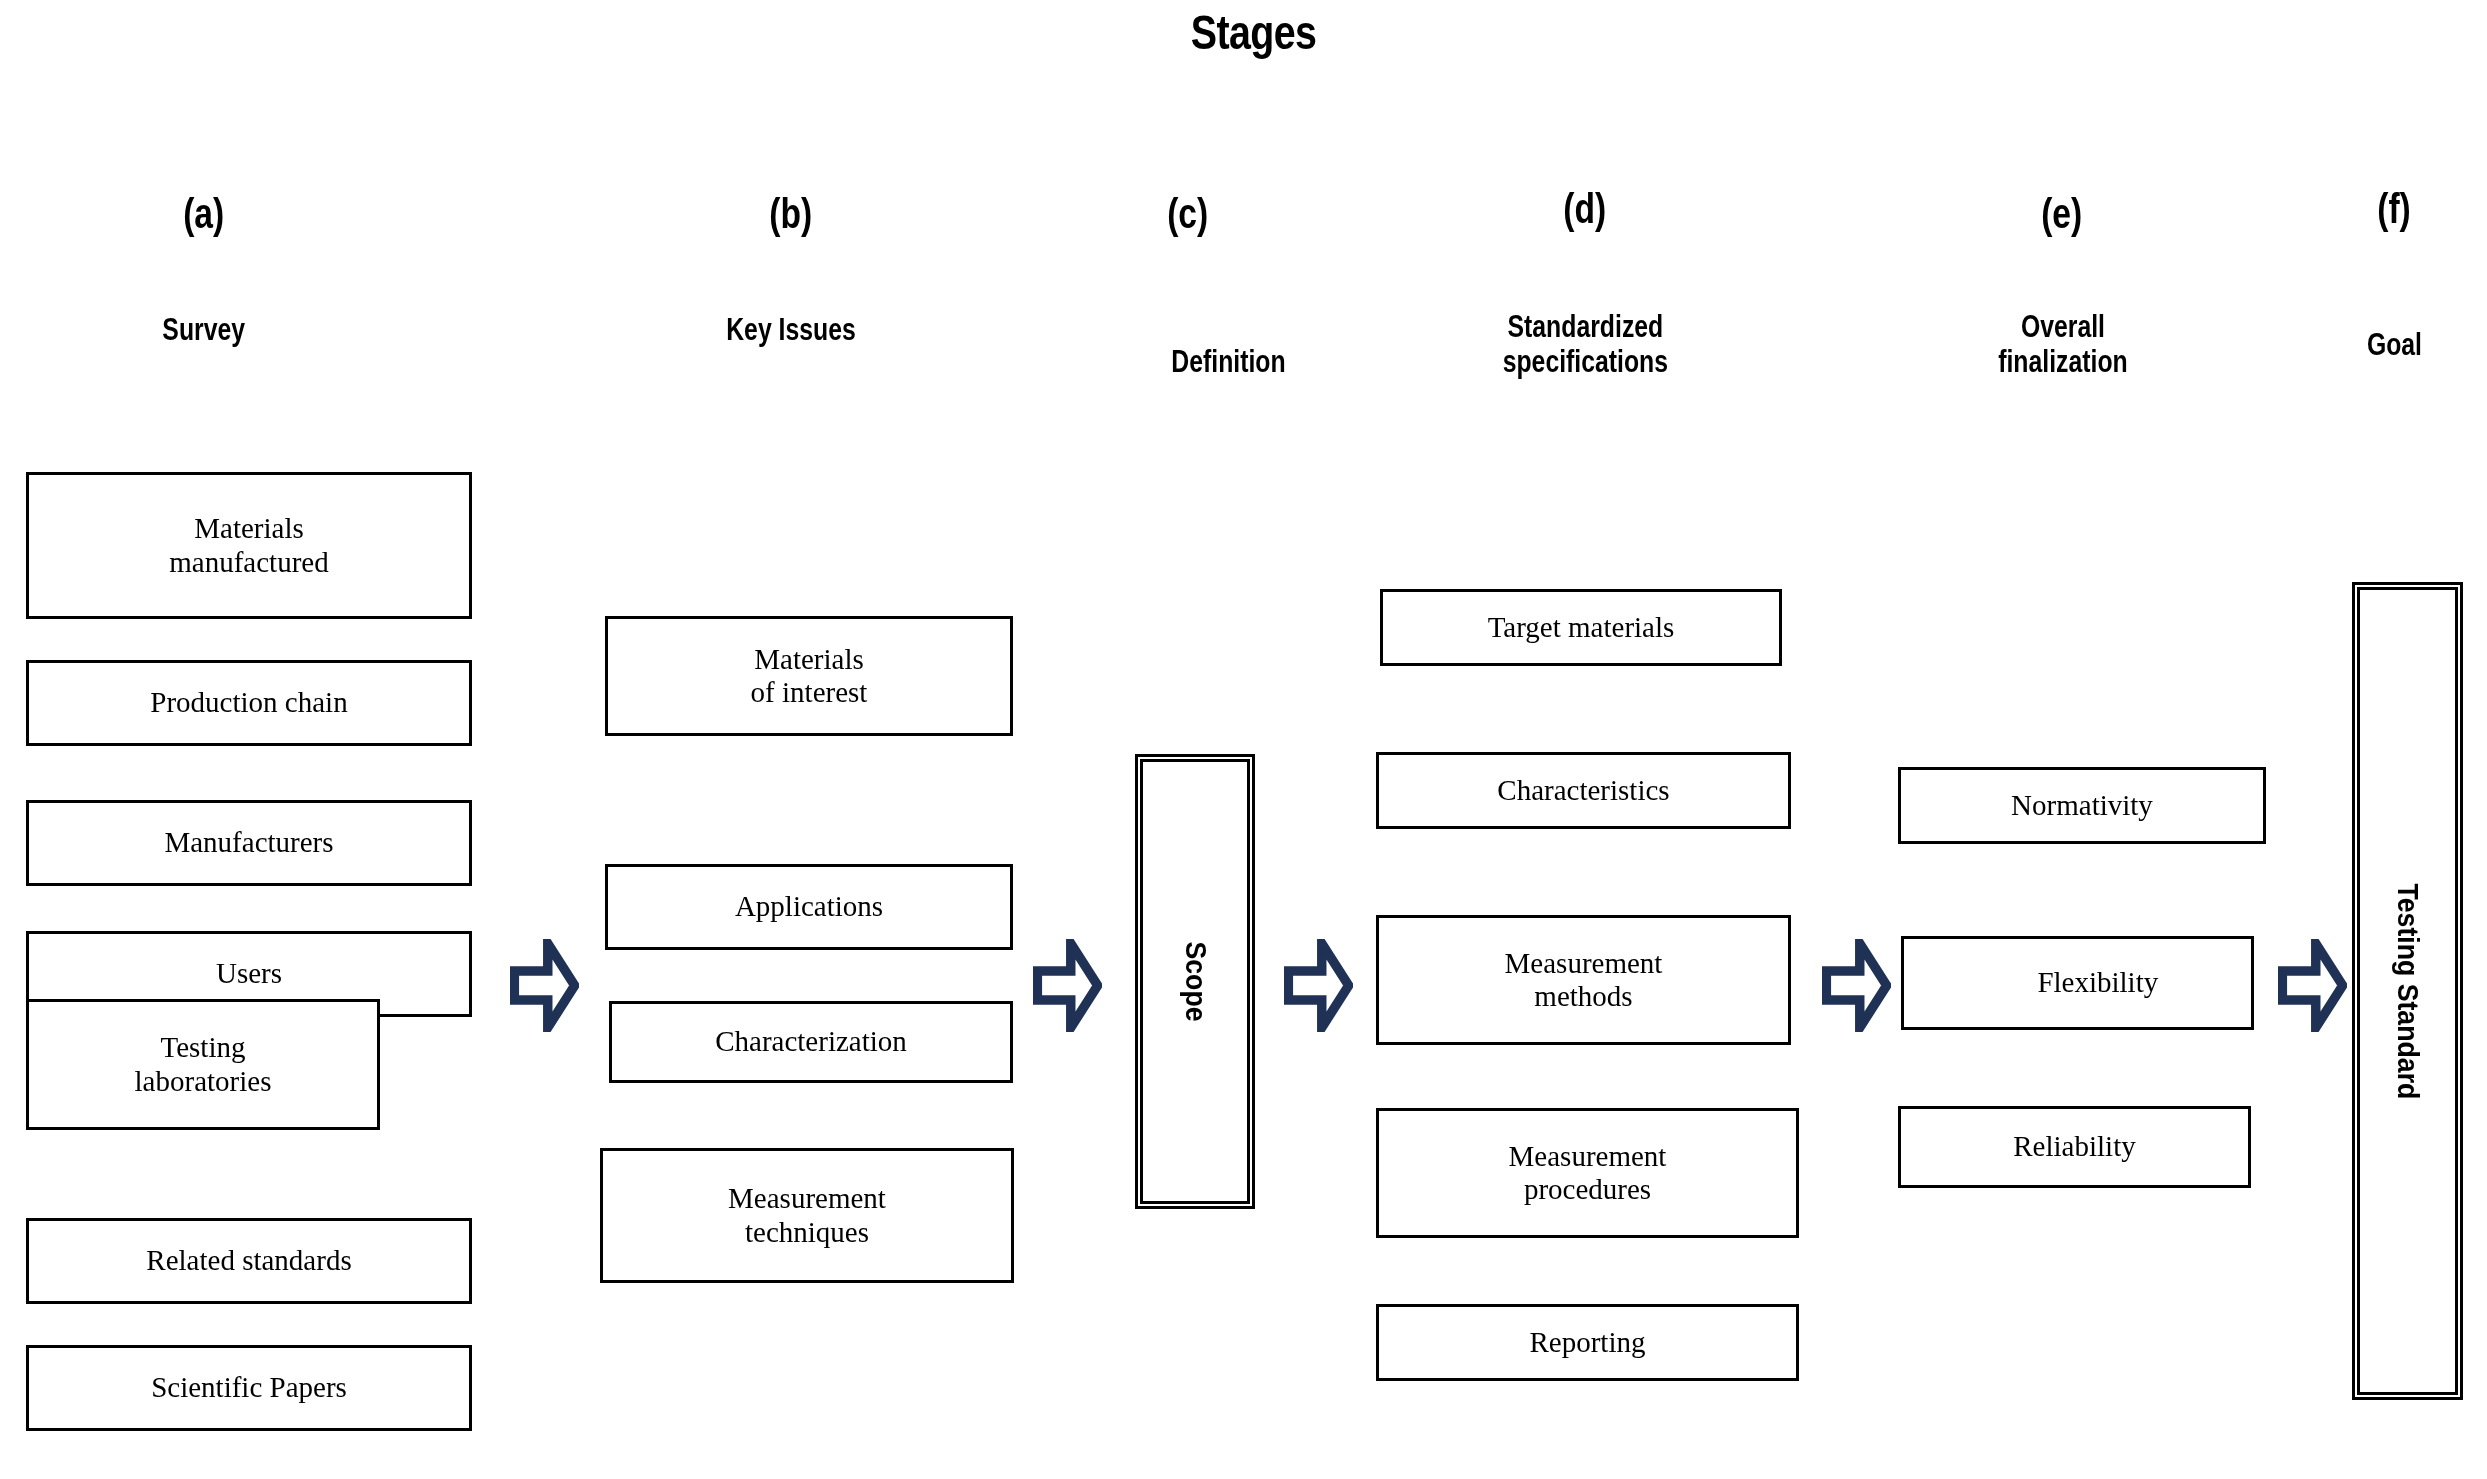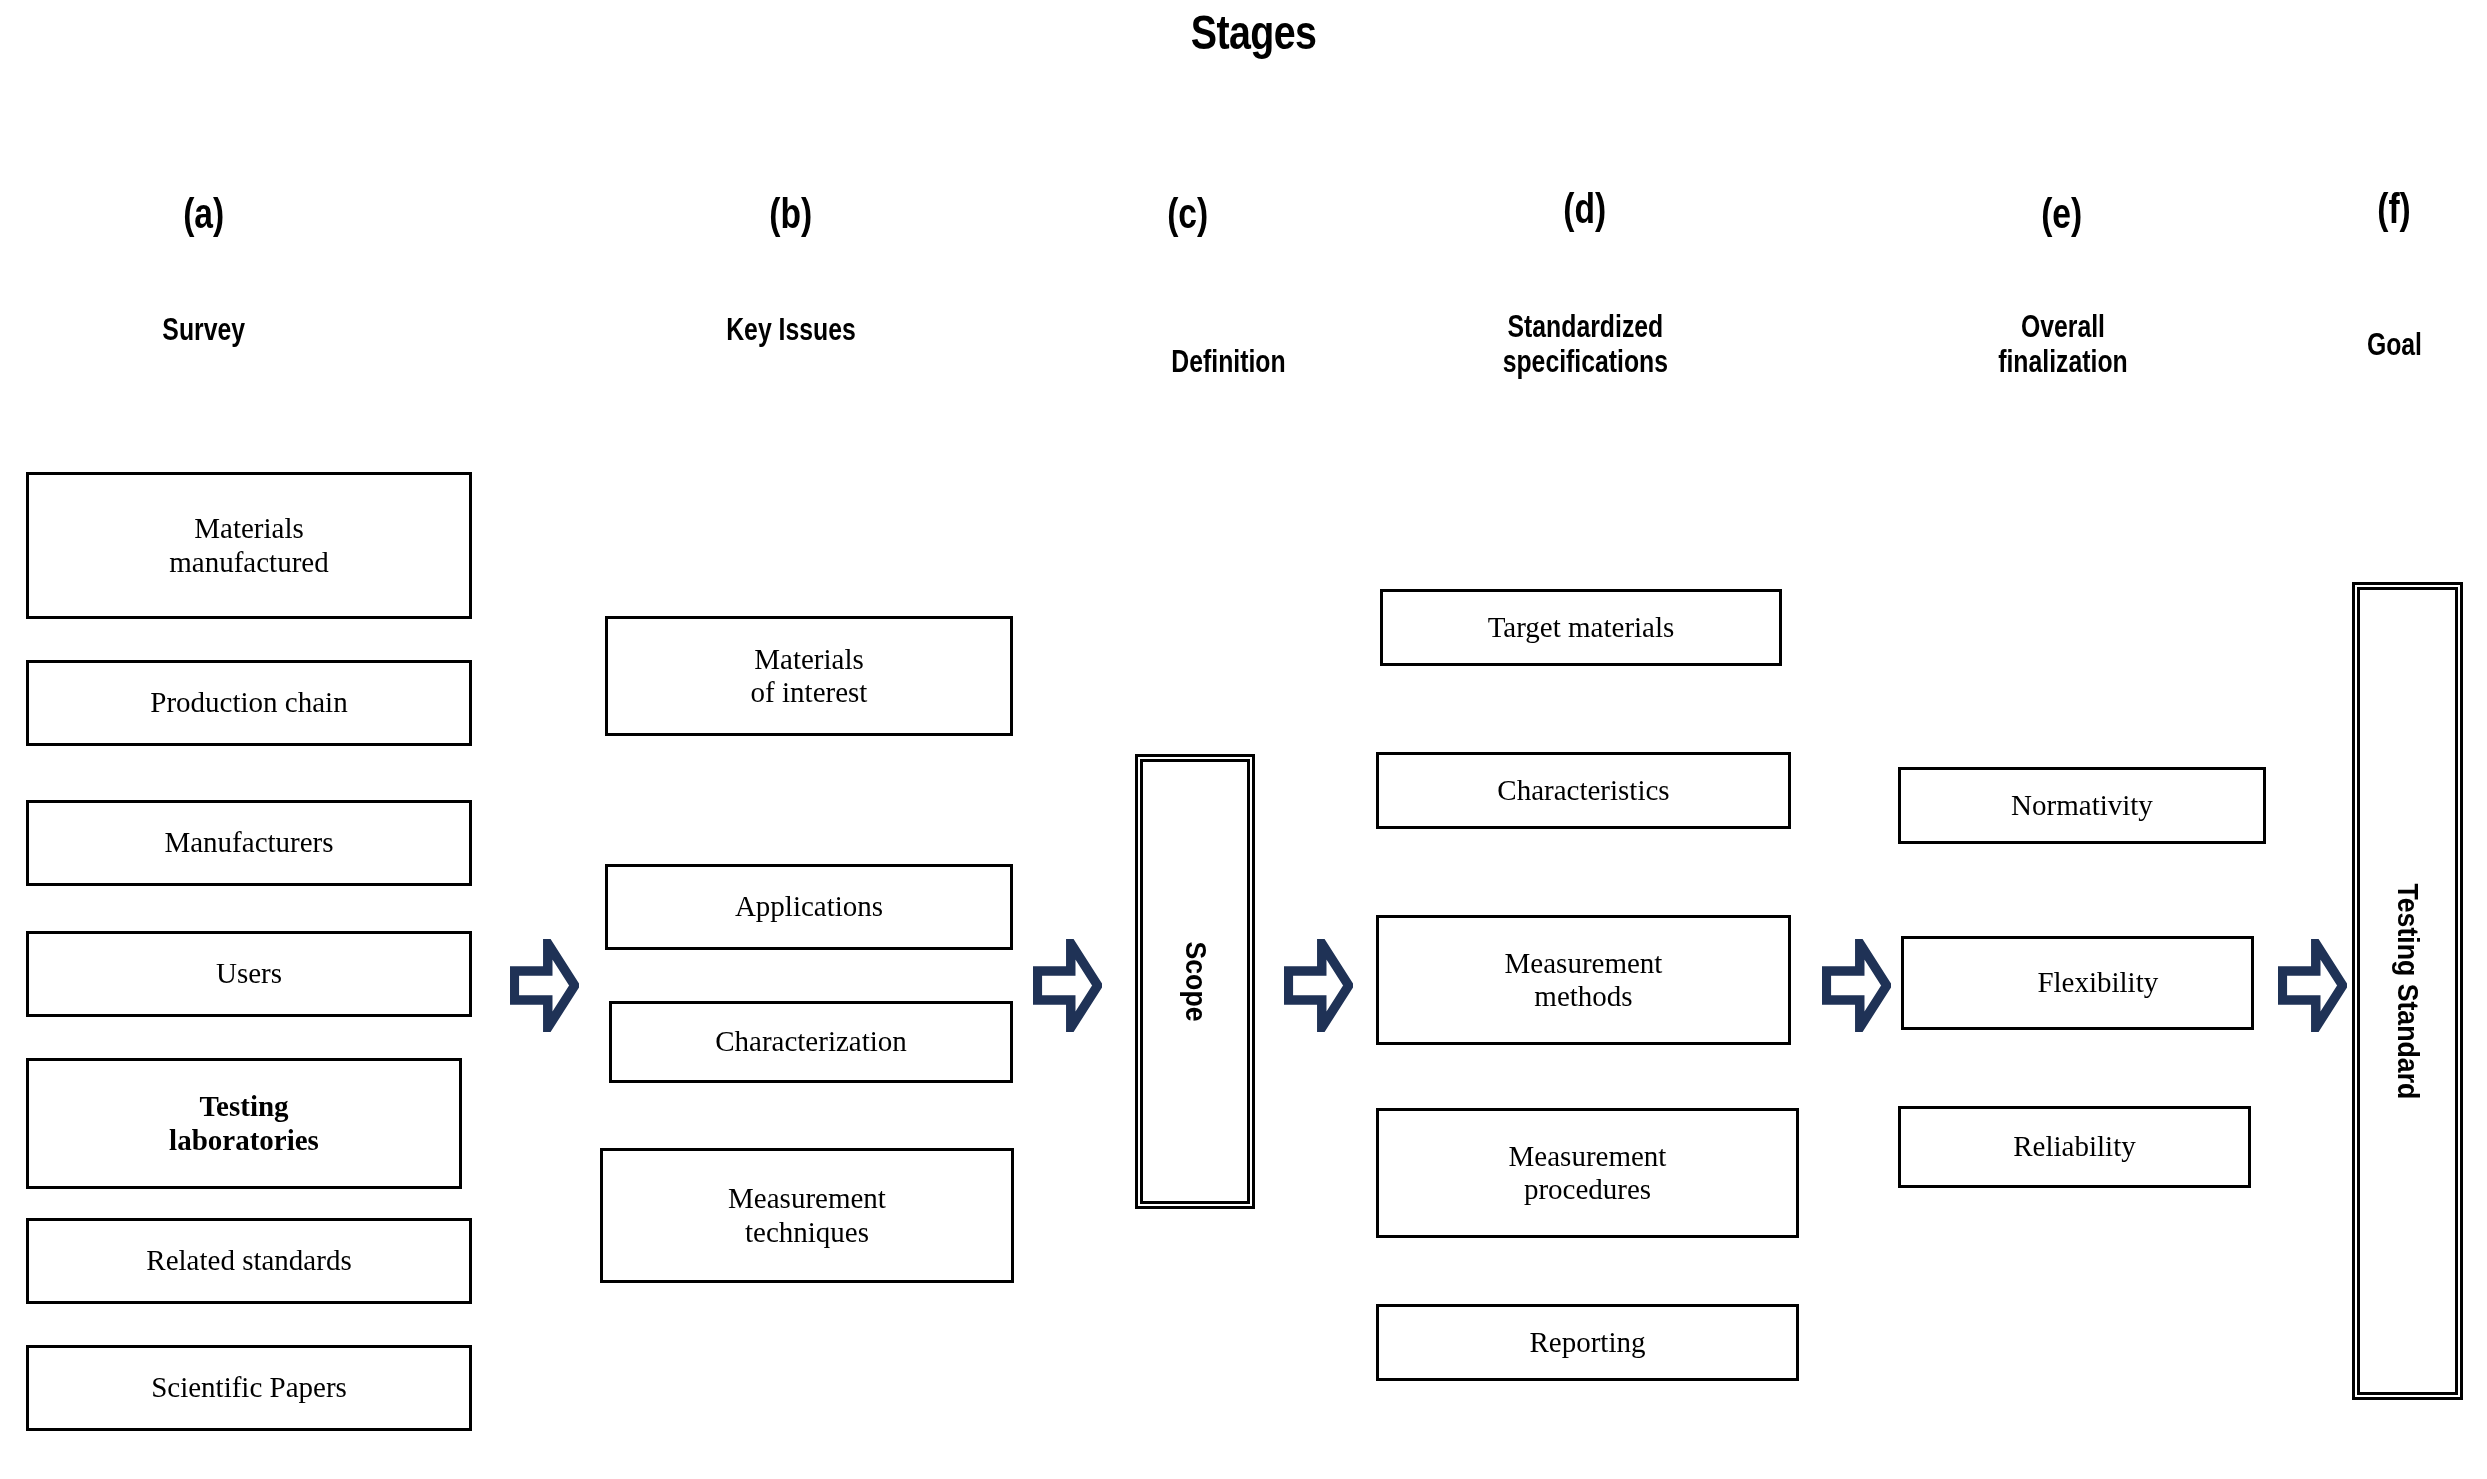--- a/index.html
+++ b/index.html
@@ -149,21 +149,21 @@
   </div>
   <div class="node-box" style="left:26px; top:660px; width:446px; height:86px;">
     <span class="label">Production chain</span>
   </div>
   <div class="node-box" style="left:26px; top:800px; width:446px; height:86px;">
     <span class="label">Manufacturers</span>
   </div>
   <div class="node-box" style="left:26px; top:931px; width:446px; height:86px;">
     <span class="label">Users</span>
   </div>
-  <div class="node-box" style="left:26px; top:1058px; width:436px; height:131px;font-weight:bold;">
+  <div class="node-box" style="left:26px; top:999px; width:354px; height:131px;">
     <span class="label">Testing<br>laboratories</span>
   </div>
   <div class="node-box" style="left:26px; top:1218px; width:446px; height:86px;">
     <span class="label">Related standards</span>
   </div>
   <div class="node-box" style="left:26px; top:1345px; width:446px; height:86px;">
     <span class="label">Scientific Papers</span>
   </div>
 
   <div class="node-box" style="left:605px; top:616px; width:408px; height:120px;">

